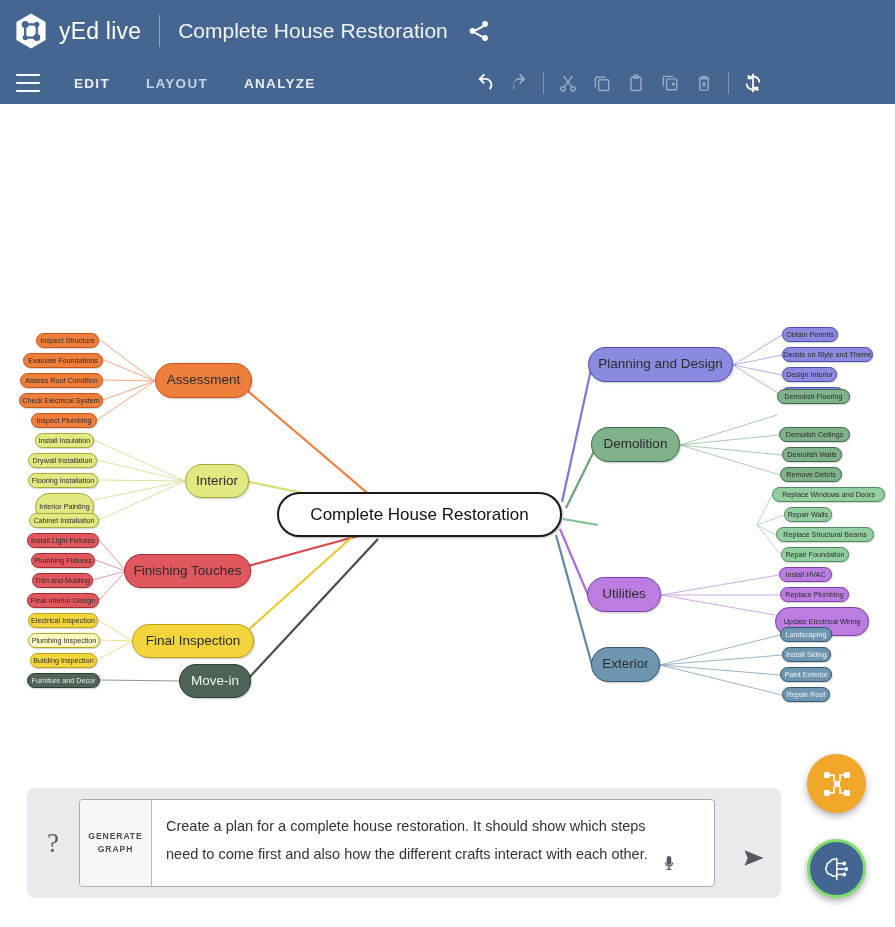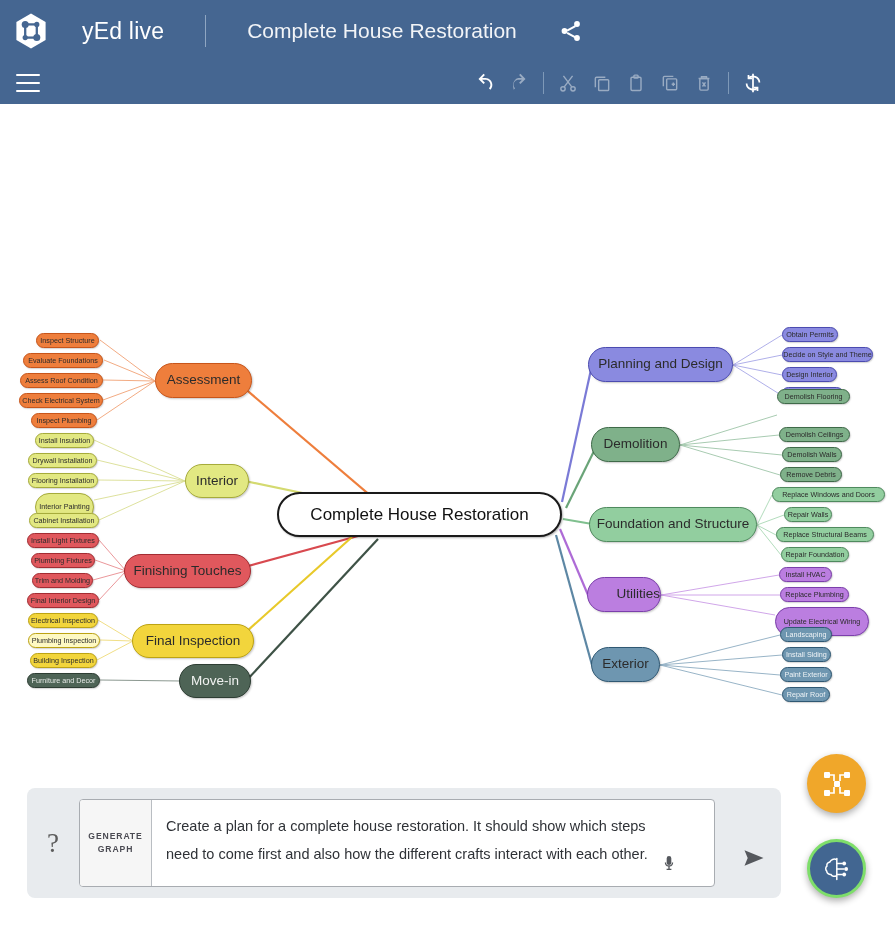--- a/index.html
+++ b/index.html
@@ -8,21 +8,21 @@
     width: 895px; height: 927px;
     overflow: hidden;
     font-family: "Liberation Sans", sans-serif;
     background: #ffffff;
   }
   #app { position: relative; width: 895px; height: 927px; }
 
   
   .titlebar {
     position: absolute; left: 0; top: 0; width: 895px; height: 62px;
-    background: #456691; display: flex; align-items: center; gap: 23px;
+    background: #456691; display: flex; align-items: center;
   }
   .logo-wrap { margin-left: 12px; width: 38px; height: 38px; }
   .logo-wrap svg { display: block; }
   .brand {
     color: #ffffff; font-size: 23px; font-weight: 400;
     margin-left: 9px; letter-spacing: .2px; white-space: nowrap;
   }
   .vdiv {
     width: 1px; height: 32px; background: #8fa6c2; margin: 0 18px;
   }
@@ -153,20 +153,25 @@
       </svg>
     </div>
   </div>
 
   <div class="toolbar">
     <div class="hamburger">
       <i></i>
         <i></i>
         <i></i>
     </div>
+    <div class="menus">
+      <div class="menu-item">EDIT</div>
+      <div class="menu-item accent">LAYOUT</div>
+      <div class="menu-item">ANALYZE</div>
+    </div>
 
     <div class="tool-icons">
       <div class="ticon">
         <svg width="22" height="22" viewBox="0 0 24 24" fill="#ffffff">
           <path d="M12.5 6.5H8.8l3.1-3.1-1.5-1.5L4.9 7.5l5.5 5.6 1.5-1.5-3.1-3.1h3.7c3 0 5.4 2.4 5.4 5.4 0 1.5-.6 2.9-1.6 3.9l1.5 1.5c1.4-1.4 2.2-3.3 2.2-5.4 0-4.1-3.4-7.4-7.5-7.4z"></path>
         </svg>
       </div>
       <div class="ticon dim">
         <svg width="22" height="22" viewBox="0 0 24 24" fill="#ffffff">
           <path d="M11.5 6.5h3.7l-3.1-3.1 1.5-1.5 5.5 5.6-5.5 5.6-1.5-1.5 3.1-3.1h-3.7c-3 0-5.4 2.4-5.4 5.4 0 1.5.6 2.9 1.6 3.9l-1.5 1.5C6.3 18.4 5.5 16.5 5.5 14.4c0-4.1 3.4-7.9 6-7.9z"></path>
@@ -304,24 +309,21 @@
     <div class="node cat" style="left:179px; top:560px; width:72px; height:34px; background:#4e6456; border-color:#2d3d33; color:#f0f2f0;">
       <span>Move-in</span>
     </div>
 
     <div class="node cat" style="left:588px; top:243px; width:145px; height:35px; background:#8a8ae0; border-color:#4b4bb0;">
       <span>Planning and Design</span>
     </div>
     <div class="node cat" style="left:591px; top:323px; width:89px; height:35px; background:#7fb18a; border-color:#3f6a49;">
       <span>Demolition</span>
     </div>
-    <div class="node cat" style="left:589px; top:403px; width:168px; height:35px; background:#92ce9f; border-color:#4f8a5e;">
-      <span>Foundation and Structure</span>
-    </div>
-    <div class="node cat" style="left:587px; top:473px; width:74px; height:35px; background:#bb7ee0; border-color:#7b3fab;justify-content:flex-end;">
+    <div class="node cat" style="left:587px; top:473px; width:74px; height:35px; background:#bb7ee0; border-color:#7b3fab;">
       <span>Utilities</span>
     </div>
     <div class="node cat" style="left:591px; top:543px; width:69px; height:35px; background:#6e96b0; border-color:#2f5873;">
       <span>Exterior</span>
     </div>
 
     <div class="node leaf" style="left:36px; top:229px; width:63px; height:15px; background:#ee7e3c; border-color:#c8551a;">
         <span>Inspect Structure</span>
       </div>
     <div class="node leaf" style="left:23px; top:249px; width:80px; height:15px; background:#ee7e3c; border-color:#c8551a;">

